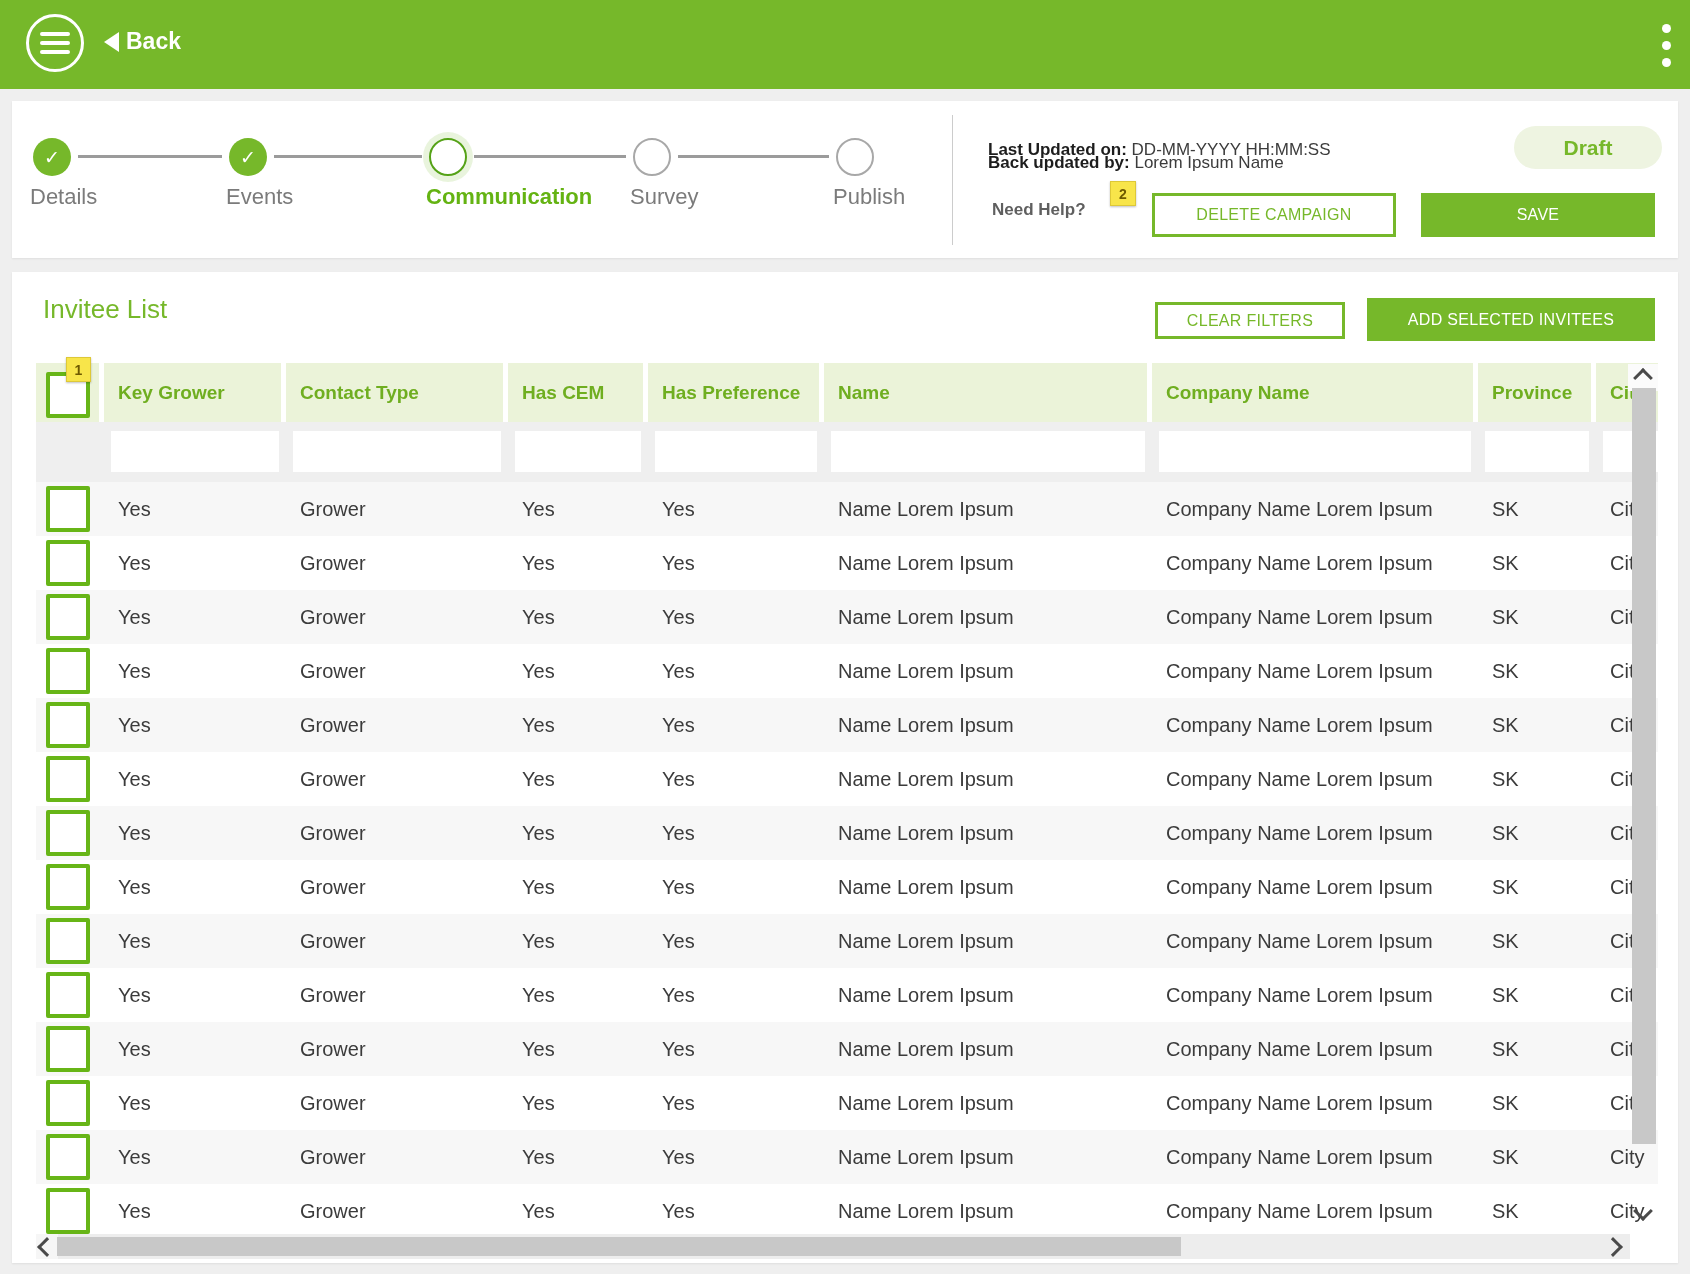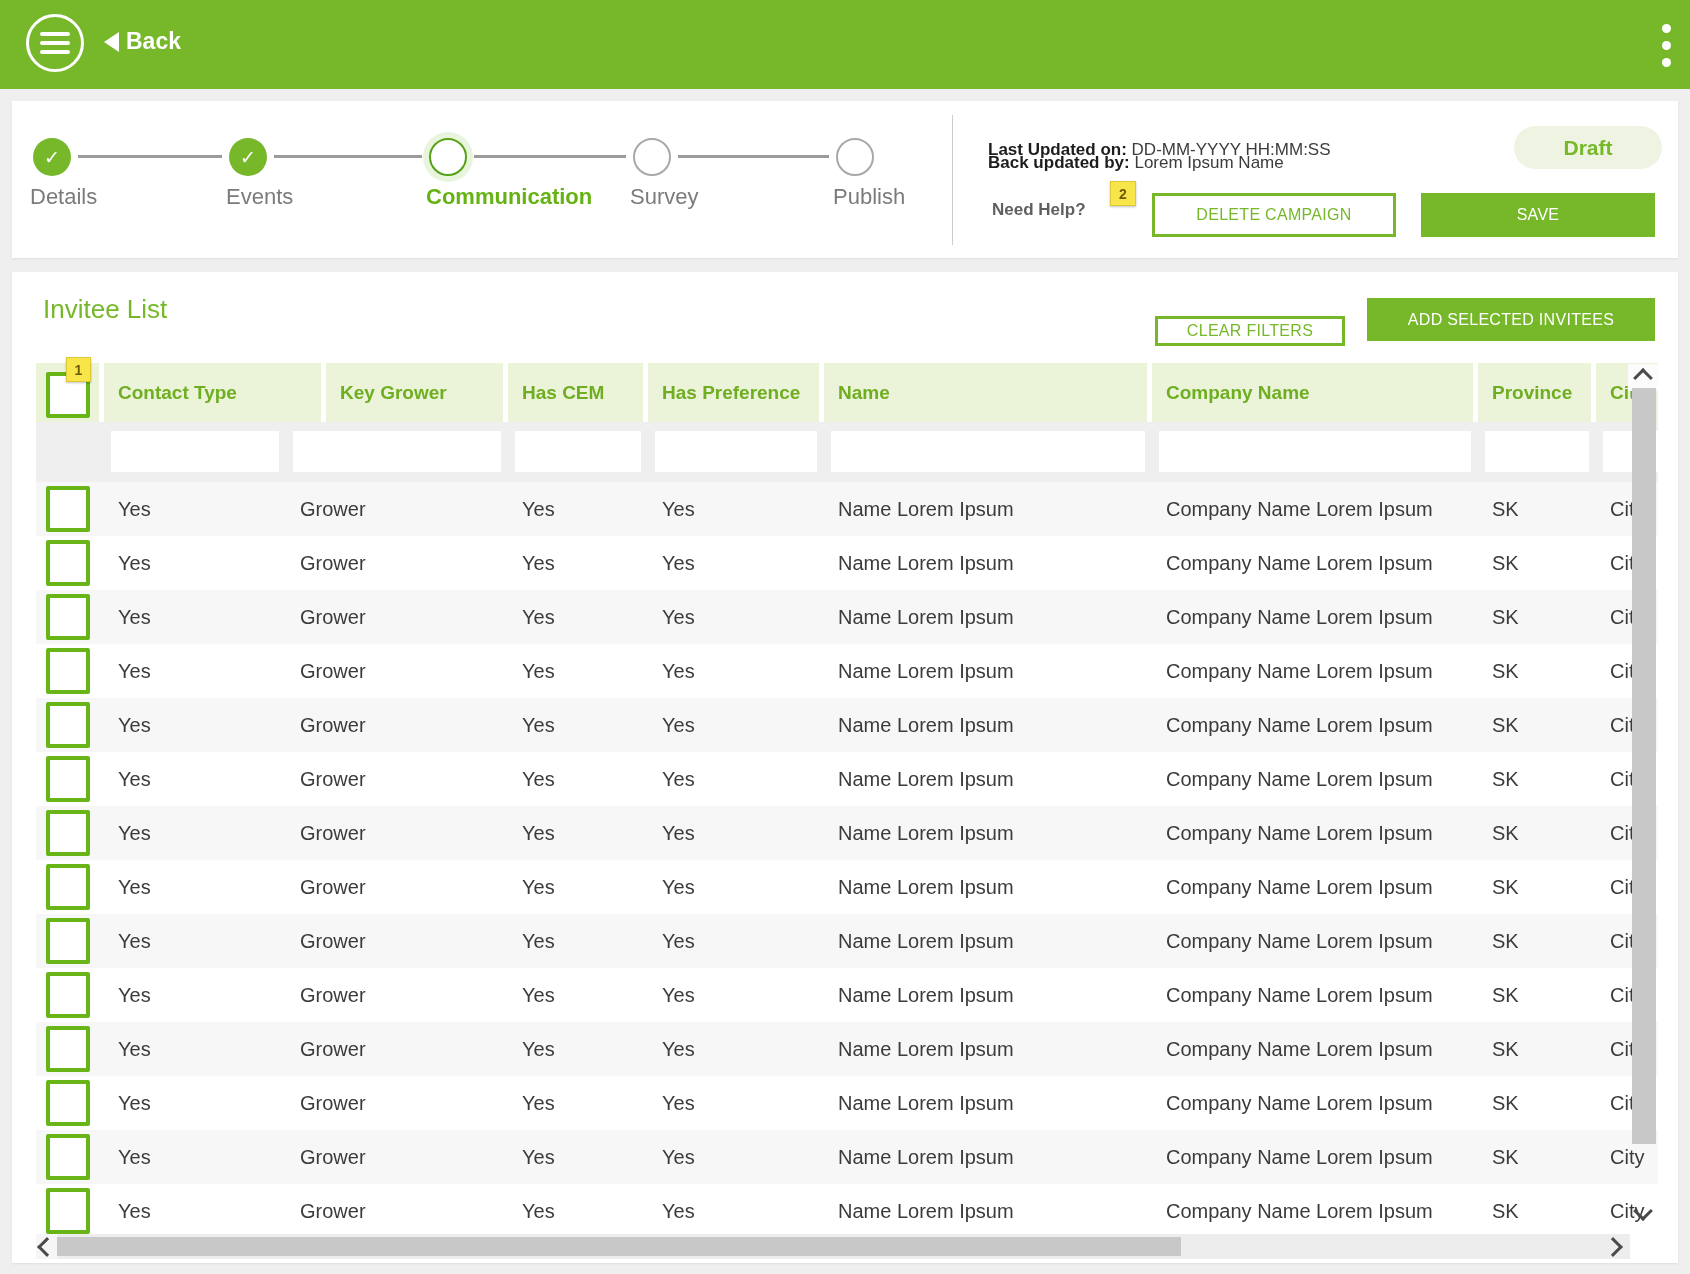--- a/index.html
+++ b/index.html
@@ -131,30 +131,30 @@
   <div class="abs needhelp">Need Help?</div>
   <div class="abs badge" style="left:1098px;top:80px;width:24px;height:23px;">2</div>
 
   <div class="abs btn outline" style="left:1140px;top:92px;width:244px;height:44px;">DELETE CAMPAIGN</div>
   <div class="abs btn fill" style="left:1409px;top:92px;width:234px;height:44px;">SAVE</div>
   <div class="abs pill">Draft</div>
 </div>
 
 <div class="abs panel panel2">
   <div class="abs title">Invitee List</div>
-  <div class="abs btn outline" style="left:1143px;top:44px;width:190px;height:30px;">CLEAR FILTERS</div>
+  <div class="abs btn outline" style="left:1143px;top:30px;width:190px;height:37px;">CLEAR FILTERS</div>
   <div class="abs btn fill" style="left:1355px;top:26px;width:288px;height:43px;">ADD SELECTED INVITEES</div>
 
   <div class="abs tablebox" id="tablebox">
       <div class="trow thead">
         <div class="cell cbwrap" style="flex-basis: 68px;">
           <div class="cbox" style="margin: 9px 0px 0px 10px;"></div>
         </div>
+        <div class="cell" style="flex-basis: 182px;">Key Grower</div>
         <div class="cell" style="flex-basis: 222px;">Contact Type</div>
-        <div class="cell" style="flex-basis: 182px;">Key Grower</div>
         <div class="cell" style="flex-basis: 140px;">Has CEM</div>
         <div class="cell" style="flex-basis: 176px;">Has Preference</div>
         <div class="cell" style="flex-basis: 328px;">Name</div>
         <div class="cell" style="flex-basis: 326px;">Company Name</div>
         <div class="cell" style="flex-basis: 118px;">Province</div>
         <div class="cell" style="flex-basis: 90px;">City</div>
       </div>
       <div class="trow tfilter">
         <div class="fcell" style="flex-basis: 68px;"></div>
         <div class="fcell" style="flex-basis: 182px;"><input type="text" placeholder="" style=""></div>

